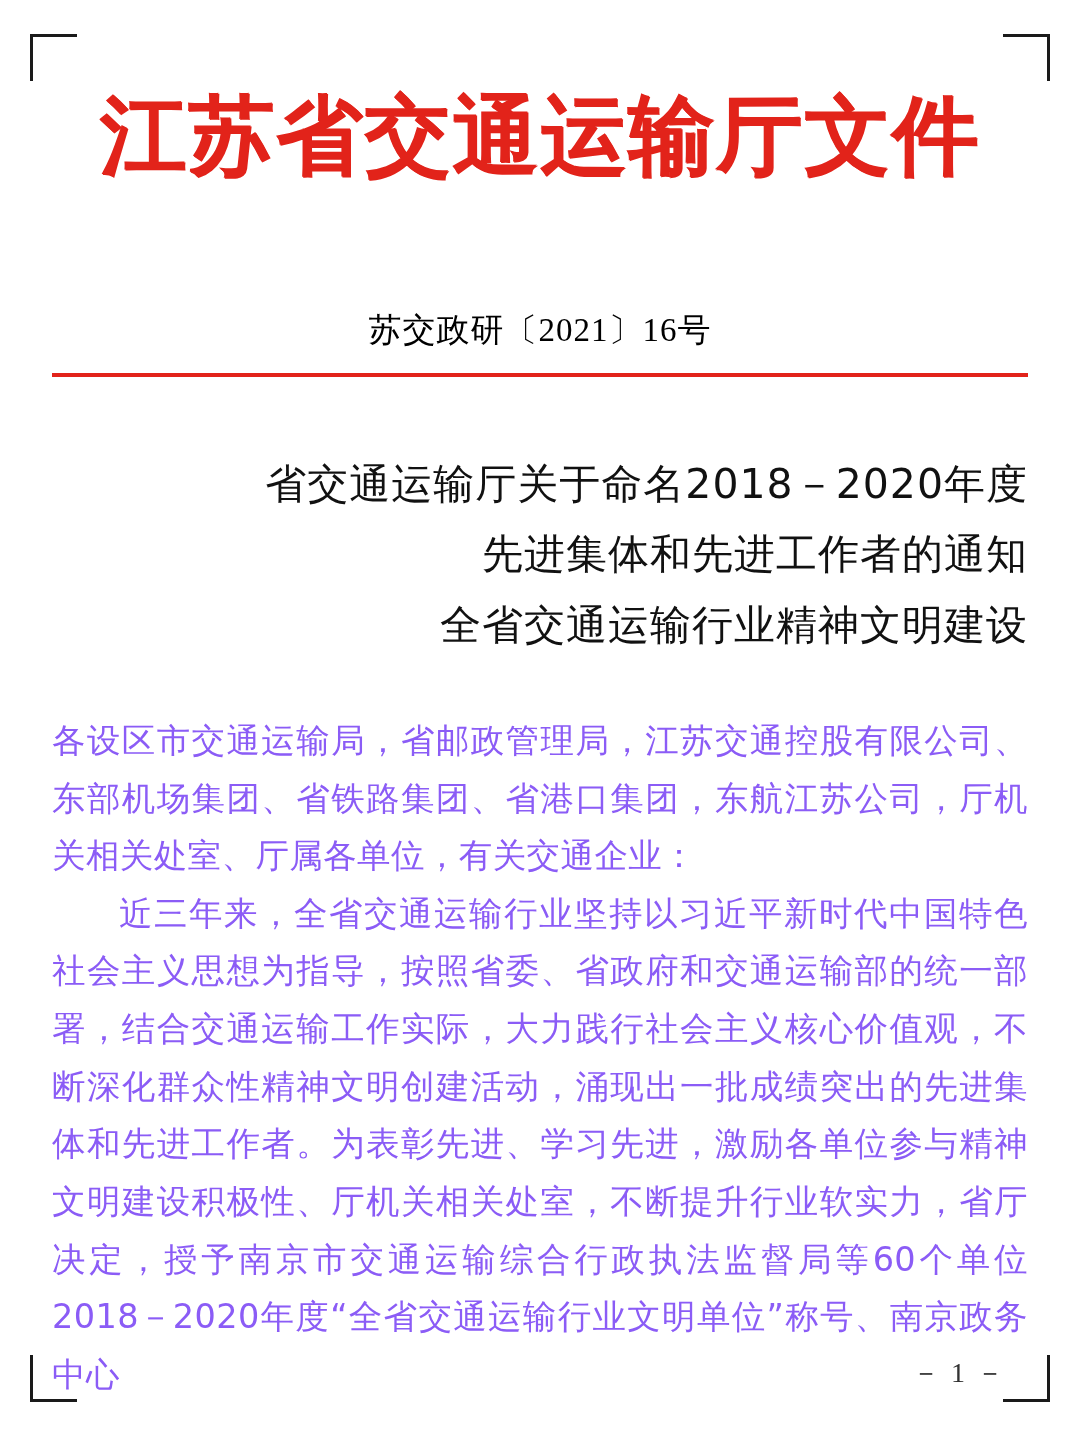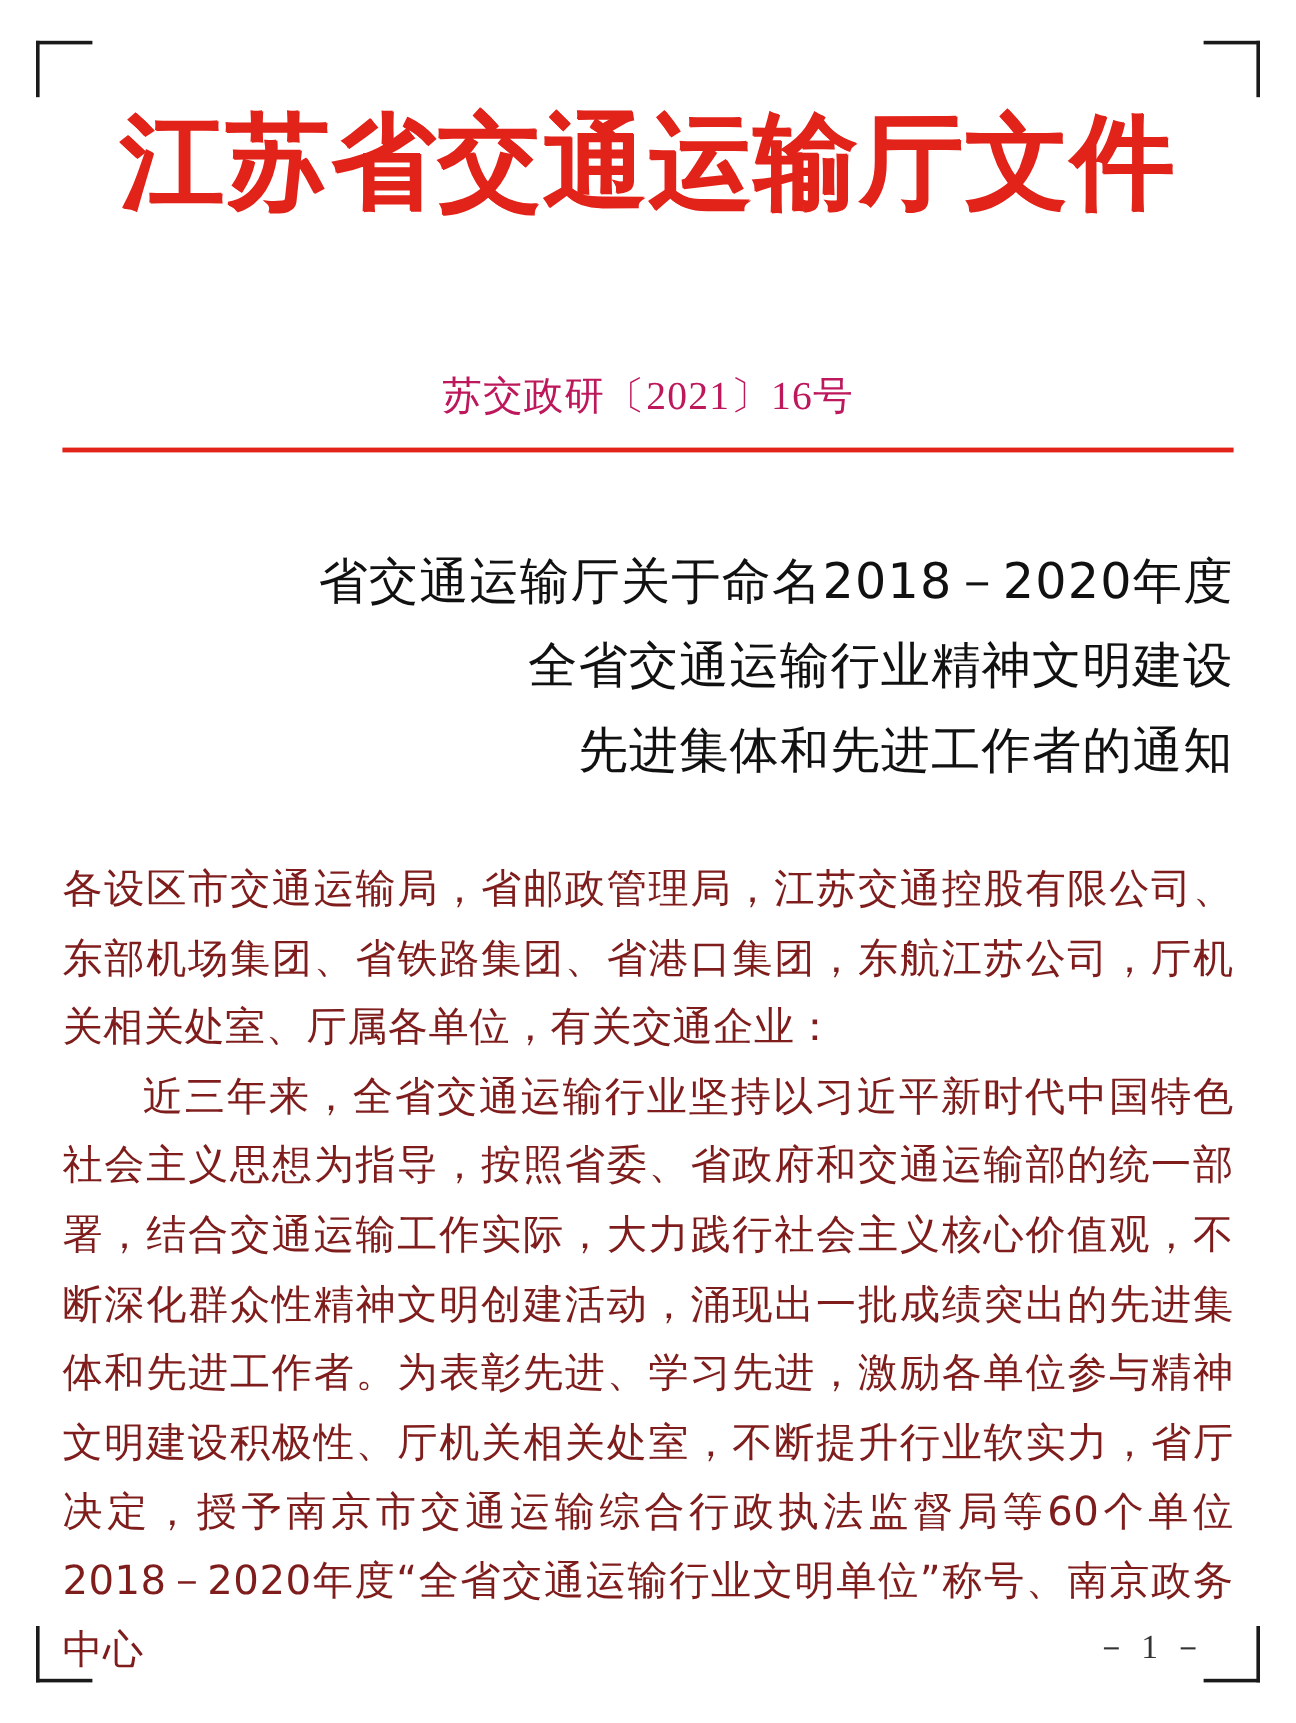--- a/index.html
+++ b/index.html
@@ -46,21 +46,21 @@
     font-size: 86px;
     line-height: 1.25;
     letter-spacing: 2px;
     margin-top: 22px;
     text-shadow: 1px 1px 0 #e2231a;
   }
 
   .doc-number {
     text-align: center;
     font-size: 33px;
-    color: #be185d;
+    color: #000000;
     margin-top: 118px;
     letter-spacing: 1px;
     font-family: "Liberation Serif", serif;
   }
 
   .red-rule {
     margin-top: 20px;
     height: 4px;
     background: #e2231a;
   }
@@ -73,21 +73,21 @@
     color: #111111;
     font-family: "DejaVu Sans", "Liberation Sans", sans-serif;
     letter-spacing: 1px;
   }
   .subject div { white-space: nowrap; }
 
   .body-text {
     margin-top: 52px;
     font-size: 33.5px;
     line-height: 1.72;
-    color: #7f1d1d;
+    color: #8b5cf6;
     text-align: justify;
     font-family: "DejaVu Sans", "Liberation Sans", sans-serif;
     letter-spacing: 0.4px;
   }
   .body-text p {
     margin: 0;
   }
   .body-text p.indent {
     text-indent: 2em;
   }
@@ -115,22 +115,22 @@
   <div class="content">
 
     <div class="doc-title">江苏省交通运输厅文件</div>
 
     <div class="doc-number">苏交政研〔2021〕16号</div>
 
     <div class="red-rule"></div>
 
     <div class="subject">
       <div>省交通运输厅关于命名2018－2020年度</div>
+      <div>先进集体和先进工作者的通知</div>
       <div>全省交通运输行业精神文明建设</div>
-      <div>先进集体和先进工作者的通知</div>
     </div>
 
     <div class="body-text">
       <p>各设区市交通运输局，省邮政管理局，江苏交通控股有限公司、东部机场集团、省铁路集团、省港口集团，东航江苏公司，厅机关相关处室、厅属各单位，有关交通企业：</p>
       <p class="indent">近三年来，全省交通运输行业坚持以习近平新时代中国特色社会主义思想为指导，按照省委、省政府和交通运输部的统一部署，结合交通运输工作实际，大力践行社会主义核心价值观，不断深化群众性精神文明创建活动，涌现出一批成绩突出的先进集体和先进工作者。为表彰先进、学习先进，激励各单位参与精神文明建设积极性、厅机关相关处室，不断提升行业软实力，省厅决定，授予南京市交通运输综合行政执法监督局等60个单位2018－2020年度“全省交通运输行业文明单位”称号、南京政务中心</p>
     </div>
 
   </div>
 
   <div class="page-number">－ 1 －</div>

